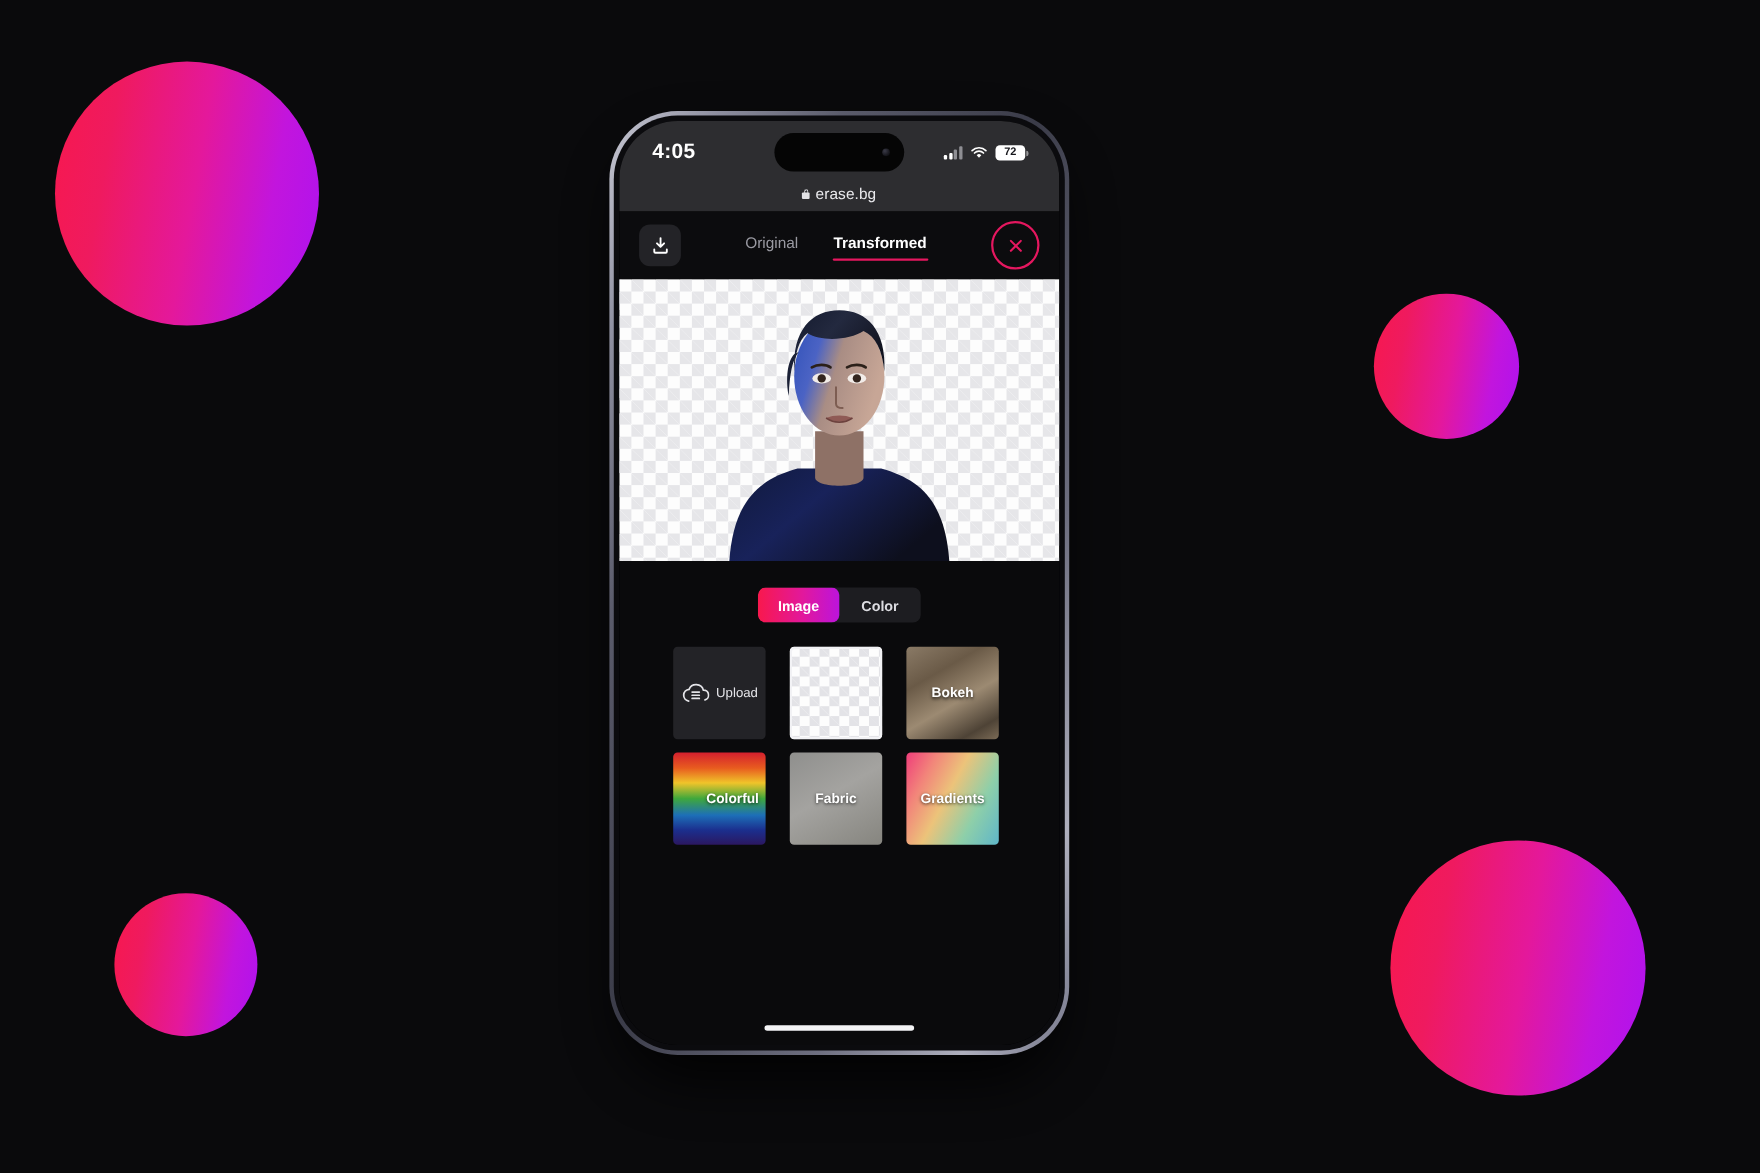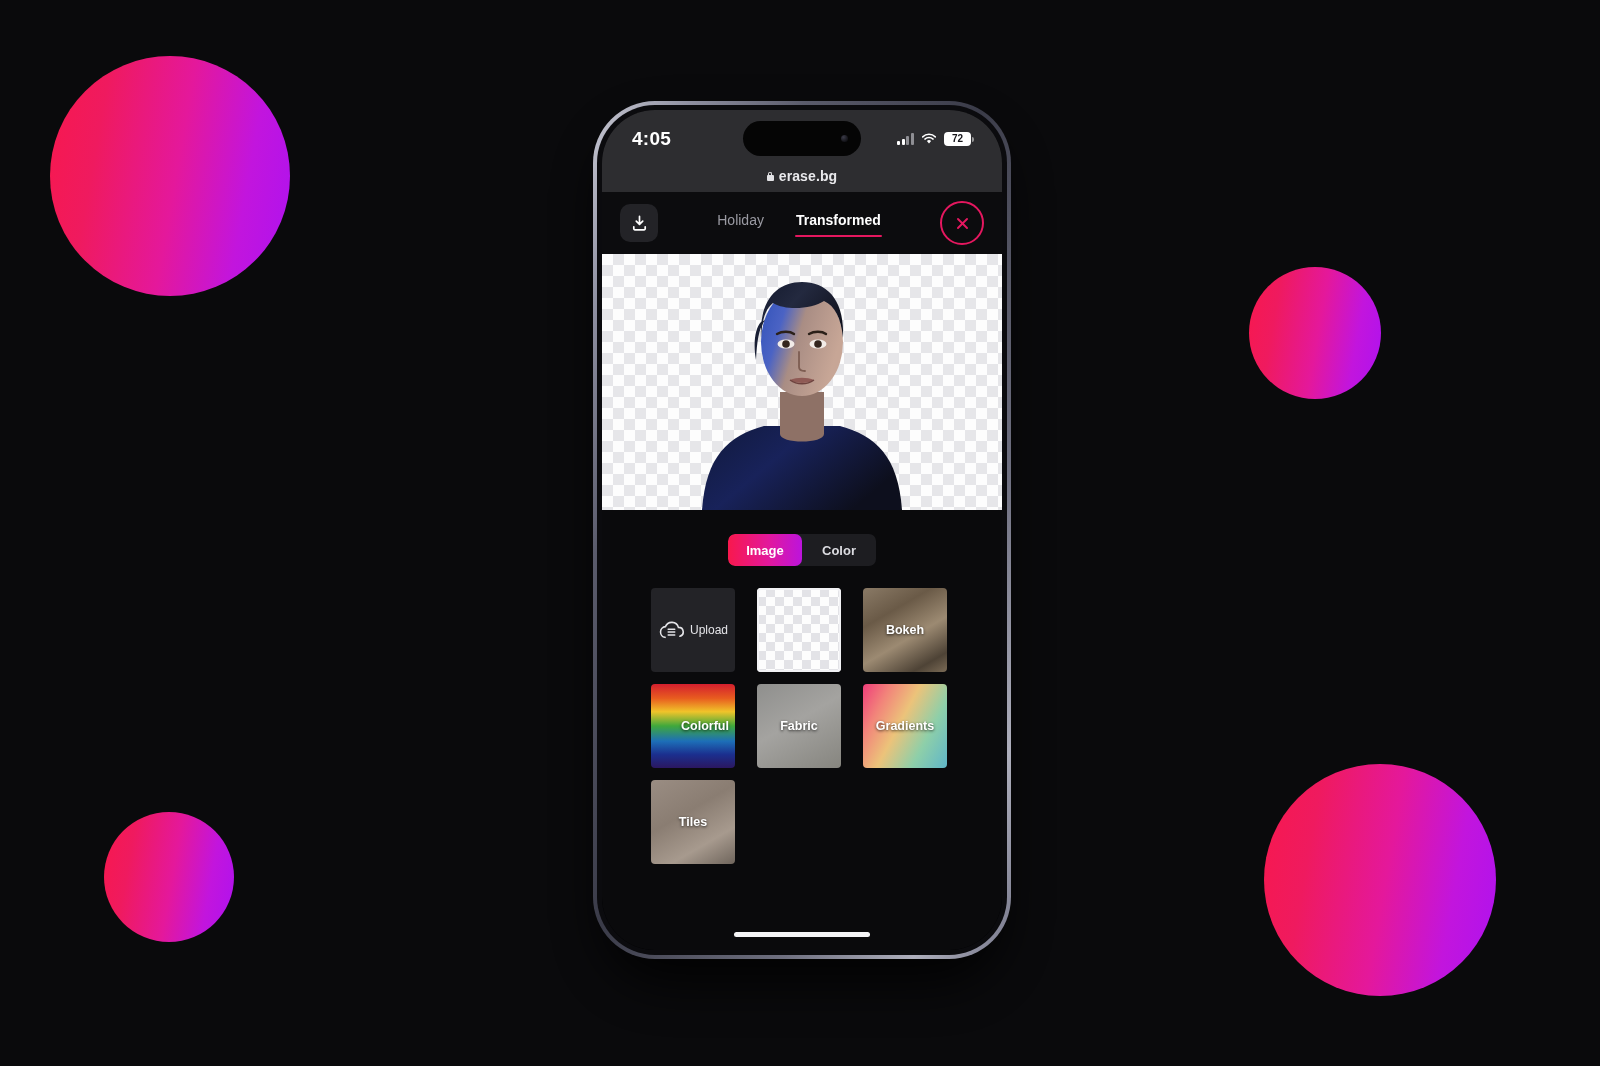--- a/index.html
+++ b/index.html
@@ -15,21 +15,21 @@
   .blob {
     position:absolute; border-radius:50%;
     background:linear-gradient(100deg,#f8184d 0%,#ef1a5f 22%,#e4189b 52%,#c215dd 78%,#ae12f0 100%);
   }
   #blob-1 { left:50px;   top:56px;  width:240px; height:240px; }
   #blob-2 { left:1249px; top:267px; width:132px; height:132px; }
   #blob-3 { left:104px;  top:812px; width:130px; height:130px; }
   #blob-4 { left:1264px; top:764px; width:232px; height:232px; }
 
   
-  #phone-wrap { position:absolute; left:590px; top:101px; width:424px; height:868px;text-align:center; }
+  #phone-wrap { position:absolute; left:551px; top:101px; width:424px; height:868px;text-align:center; }
   #phone-shadow {
     position:absolute; left:14px; top:30px; width:396px; height:850px;
     border-radius:62px; background:#000; filter:blur(26px); opacity:.85;
   }
   #phone-frame {
     position:absolute; left:3px; top:0; width:418px; height:858px;
     border-radius:62px;
     background:linear-gradient(115deg,#c8c9d4 0%,#8e8fa0 12%,#5a5b6b 26%,#3a3b48 48%,#6e6f80 72%,#aeafbd 88%,#76778a 100%);
     padding:4px;
   }
@@ -90,21 +90,21 @@
   }
   #url-lock { width:7px; height:9px; position:relative; }
   #url-lock .shackle {
     position:absolute; left:1.5px; top:0; width:4px; height:4px;
     border:1.3px solid #e3e3e6; border-bottom:none; border-radius:2px 2px 0 0;
   }
   #url-lock .body {
     position:absolute; left:0; bottom:0; width:7px; height:5.5px;
     background:#e3e3e6; border-radius:1px;
   }
-  #url-text { color:#e9e9ec; font-size:14px; letter-spacing:.1px;font-weight:bold; }
+  #url-text { color:#e9e9ec; font-size:14px; letter-spacing:.1px; }
 
   
   #app-toolbar {
     height:62px; background:#0c0c0e;
     display:flex; align-items:center; padding:0 18px; gap:12px;
   }
   #download-button {
     width:38px; height:38px; border-radius:10px; background:#232327;
     display:flex; align-items:center; justify-content:center; flex:0 0 auto; cursor:pointer;
   }
@@ -245,21 +245,21 @@
           </div>
 
           <div id="app-toolbar">
             <div id="download-button">
               <svg width="19" height="19" viewBox="0 0 20 20">
                 <path d="M10 2.6v8.2M6.6 7.6 10 11l3.4-3.4" stroke="#fff" stroke-width="1.8" fill="none" stroke-linecap="round" stroke-linejoin="round"></path>
                 <path d="M4 13.4v2.2a1 1 0 0 0 1 1h10a1 1 0 0 0 1-1v-2.2" stroke="#fff" stroke-width="1.8" fill="none" stroke-linecap="round"></path>
               </svg>
             </div>
             <div id="tabs">
-              <span class="tab">Holiday</span>
+              <span class="tab">Original</span>
               <span class="tab active">Transformed</span>
             </div>
             <div id="close-button">
               <svg width="17" height="17" viewBox="0 0 18 18">
                 <path d="M4.2 4.2 13.8 13.8M13.8 4.2 4.2 13.8" stroke="#e5175f" stroke-width="2" stroke-linecap="round"></path>
               </svg>
             </div>
           </div>
 
           <div id="preview">
@@ -320,23 +320,20 @@
               </div>
               <div class="thumb colorful">
                 <span class="thumb-label">Colorful</span>
               </div>
               <div class="thumb fabric">
                 <span class="thumb-label">Fabric</span>
               </div>
               <div class="thumb gradients">
                 <span class="thumb-label">Gradients</span>
               </div>
-              <div class="thumb tiles">
-                <span class="thumb-label">Tiles</span>
-              </div>
             </div>
           </div>
 
           <div id="home-indicator"></div>
 
         </div>
       </div>
     </div>
   </div>
 </div>

